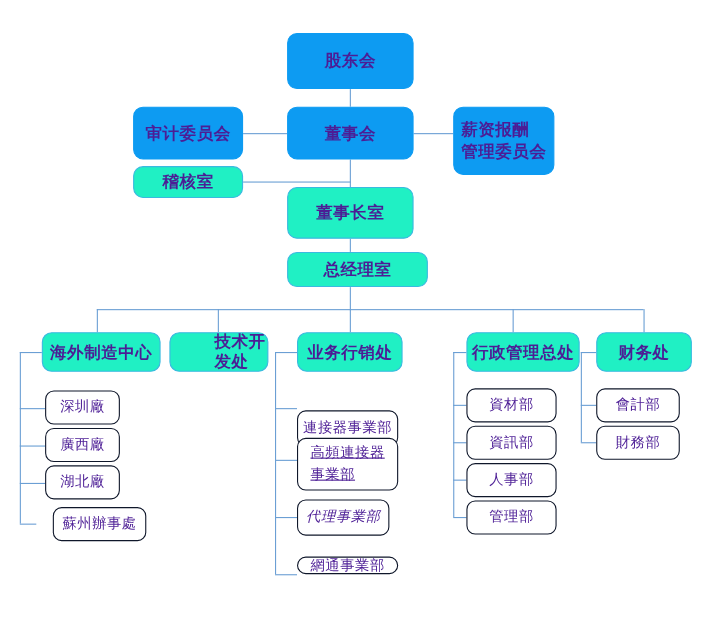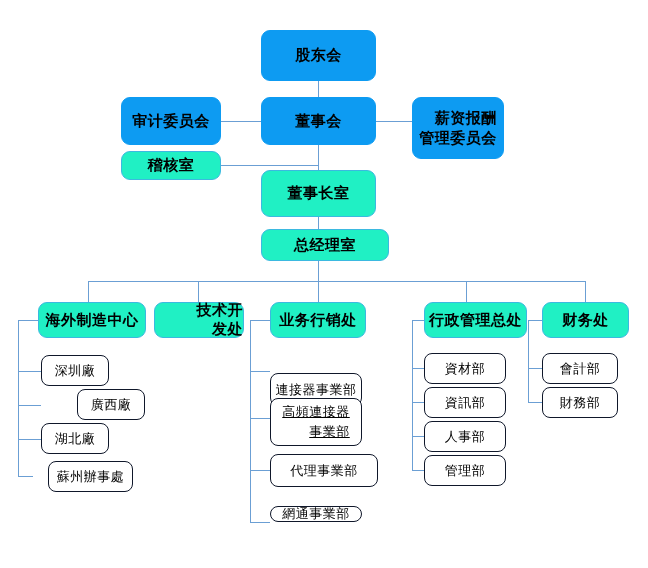--- a/index.html
+++ b/index.html
@@ -16,25 +16,25 @@
     height: 568px;
     background: #ffffff;
     overflow: hidden;
   }
   .node {
     position: absolute;
     box-sizing: border-box;
     display: flex;
     align-items: center;
     justify-content: center;
-    text-align: right;
+    text-align: left;
     border-radius: 9px;
     font-size: 14px;
     line-height: 19px;
-    color: #000000;
+    color: #4c1d95;
     letter-spacing: 0.5px;
     z-index: 3;
     white-space: pre-line;
   }
   .node.blue {
     background: #0d9bf2;
     border: 1px solid #0d9bf2;
     font-weight: bold;
     font-size: 15px;
   }
@@ -134,28 +134,28 @@
 
   <div class="node cyan" style="left:154px; top:302px; width:90px; height:36px;padding-left:40px;">技术开发处</div>
 
   <div class="node cyan" style="left:270px; top:302px; width:96px; height:36px;">业务行销处</div>
 
   <div class="node cyan" style="left:424px; top:302px; width:103px; height:36px;">行政管理总处</div>
 
   <div class="node cyan" style="left:542px; top:302px; width:87px; height:36px;">财务处</div>
 
   <div class="node white" style="left:41px; top:355px; width:68px; height:31px;">深圳廠</div>
-  <div class="node white" style="left:41px; top:389px; width:68px; height:31px;margin-left:36px;">廣西廠</div>
+  <div class="node white" style="left:41px; top:389px; width:68px; height:31px;">廣西廠</div>
   <div class="node white" style="left:41px; top:423px; width:68px; height:31px;">湖北廠</div>
   <div class="node white" style="left:33px; top:461px; width:85px; height:31px;margin-left:15px;">蘇州辦事處</div>
 
   <div class="node white" style="left:270px; top:373px; width:92px; height:33px;">連接器事業部</div>
   <div class="node white two-line" style="left:270px; top:398px; width:92px; height:48px;text-decoration:underline;">高頻連接器
 事業部</div>
-  <div class="node white" style="left:270px; top:454px; width:108px; height:33px;">代理事業部</div>
+  <div class="node white" style="left:270px; top:454px; width:84px; height:33px;font-style:italic;">代理事業部</div>
   <div class="node white" style="left:270px; top:506px; width:92px; height:16px;font-family:Liberation Mono, monospace;">網通事業部</div>
 
   <div class="node white" style="left:424px; top:353px; width:82px; height:31px;">資材部</div>
   <div class="node white" style="left:424px; top:387px; width:82px; height:31px;">資訊部</div>
   <div class="node white" style="left:424px; top:421px; width:82px; height:31px;">人事部</div>
   <div class="node white" style="left:424px; top:455px; width:82px; height:31px;">管理部</div>
 
   <div class="node white" style="left:542px; top:353px; width:76px; height:31px;">會計部</div>
   <div class="node white" style="left:542px; top:387px; width:76px; height:31px;">財務部</div>
 

